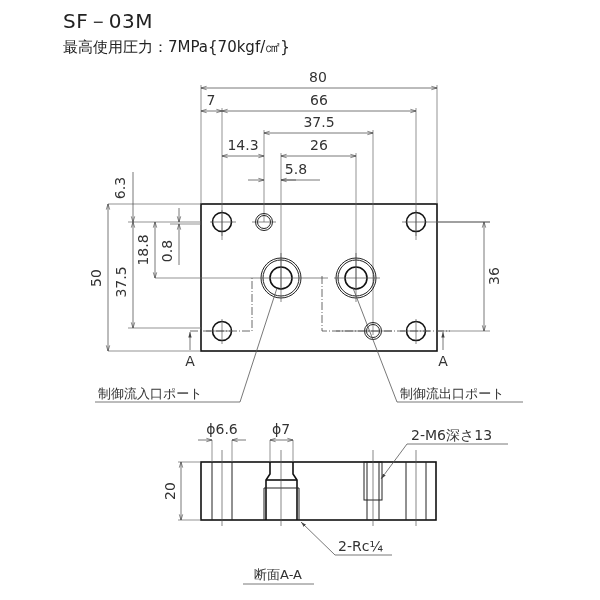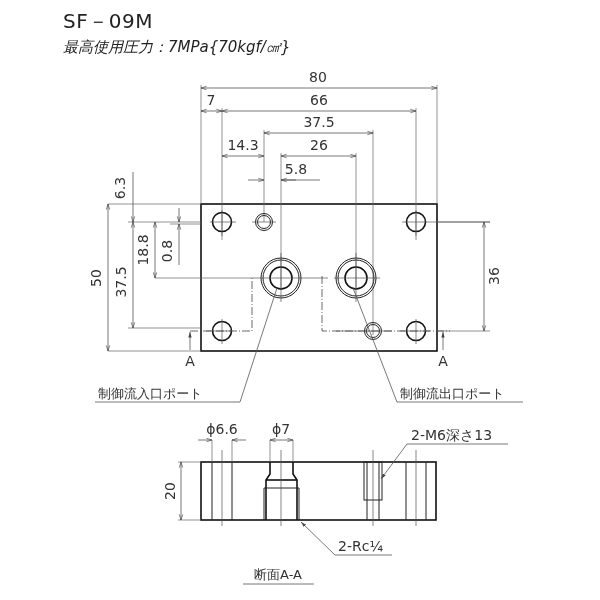--- a/index.html
+++ b/index.html
@@ -1,34 +1,34 @@
 <!DOCTYPE html>
 <html><head>
 <meta charset="utf-8">
 <style>
   html, body { margin: 0; padding: 0; background: #ffffff; }
   body { width: 600px; height: 600px; position: relative; overflow: hidden;
          font-family: "DejaVu Sans", "Liberation Sans", sans-serif; color: #222; }
   .title { position: absolute; left: 63px; top: 8px; font-size: 20px; letter-spacing: 0.5px; color: #222; }
-  .subtitle { position: absolute; left: 63px; top: 38px; font-size: 15px; color: #222; font-style: italic; }
+  .subtitle { position: absolute; left: 63px; top: 38px; font-size: 15px; color: #222; }
   svg { position: absolute; left: 0; top: 0; }
   svg text { font-family: "DejaVu Sans", "Liberation Sans", sans-serif; fill: #333; }
   .dim { stroke: #555; stroke-width: 0.8; fill: none; }
   .ext { stroke: #666; stroke-width: 0.7; fill: none; }
   .obj { stroke: #111; stroke-width: 1.6; fill: none; }
   .thin { stroke: #222; stroke-width: 1; fill: none; }
   .ctr { stroke: #555; stroke-width: 0.7; fill: none; }
   .dashdot { stroke: #444; stroke-width: 0.8; fill: none; stroke-dasharray: 8 2 1 2; }
   .lbl { font-size: 13px; }
   .dimtxt { font-size: 14px; }
 </style>
 </head>
 <body>
 
-<div class="title">SF－09M</div>
+<div class="title">SF－03M</div>
 <div class="subtitle">最高使用圧力：7MPa{70kgf/㎠}</div>
 
 <svg width="600" height="600" viewBox="0 0 600 600">
   <defs>
     <marker id="arr" viewBox="0 0 10 10" refX="10" refY="5" markerWidth="7" markerHeight="7" orient="auto-start-reverse">
       <path d="M0,2 L10,5 L0,8" fill="none" stroke="#444" stroke-width="1.2"></path>
     </marker>
     <marker id="arrf" viewBox="0 0 10 10" refX="10" refY="5" markerWidth="7" markerHeight="7" orient="auto-start-reverse">
       <path d="M0,2 L10,5 L0,8 z" fill="#444"></path>
     </marker>

